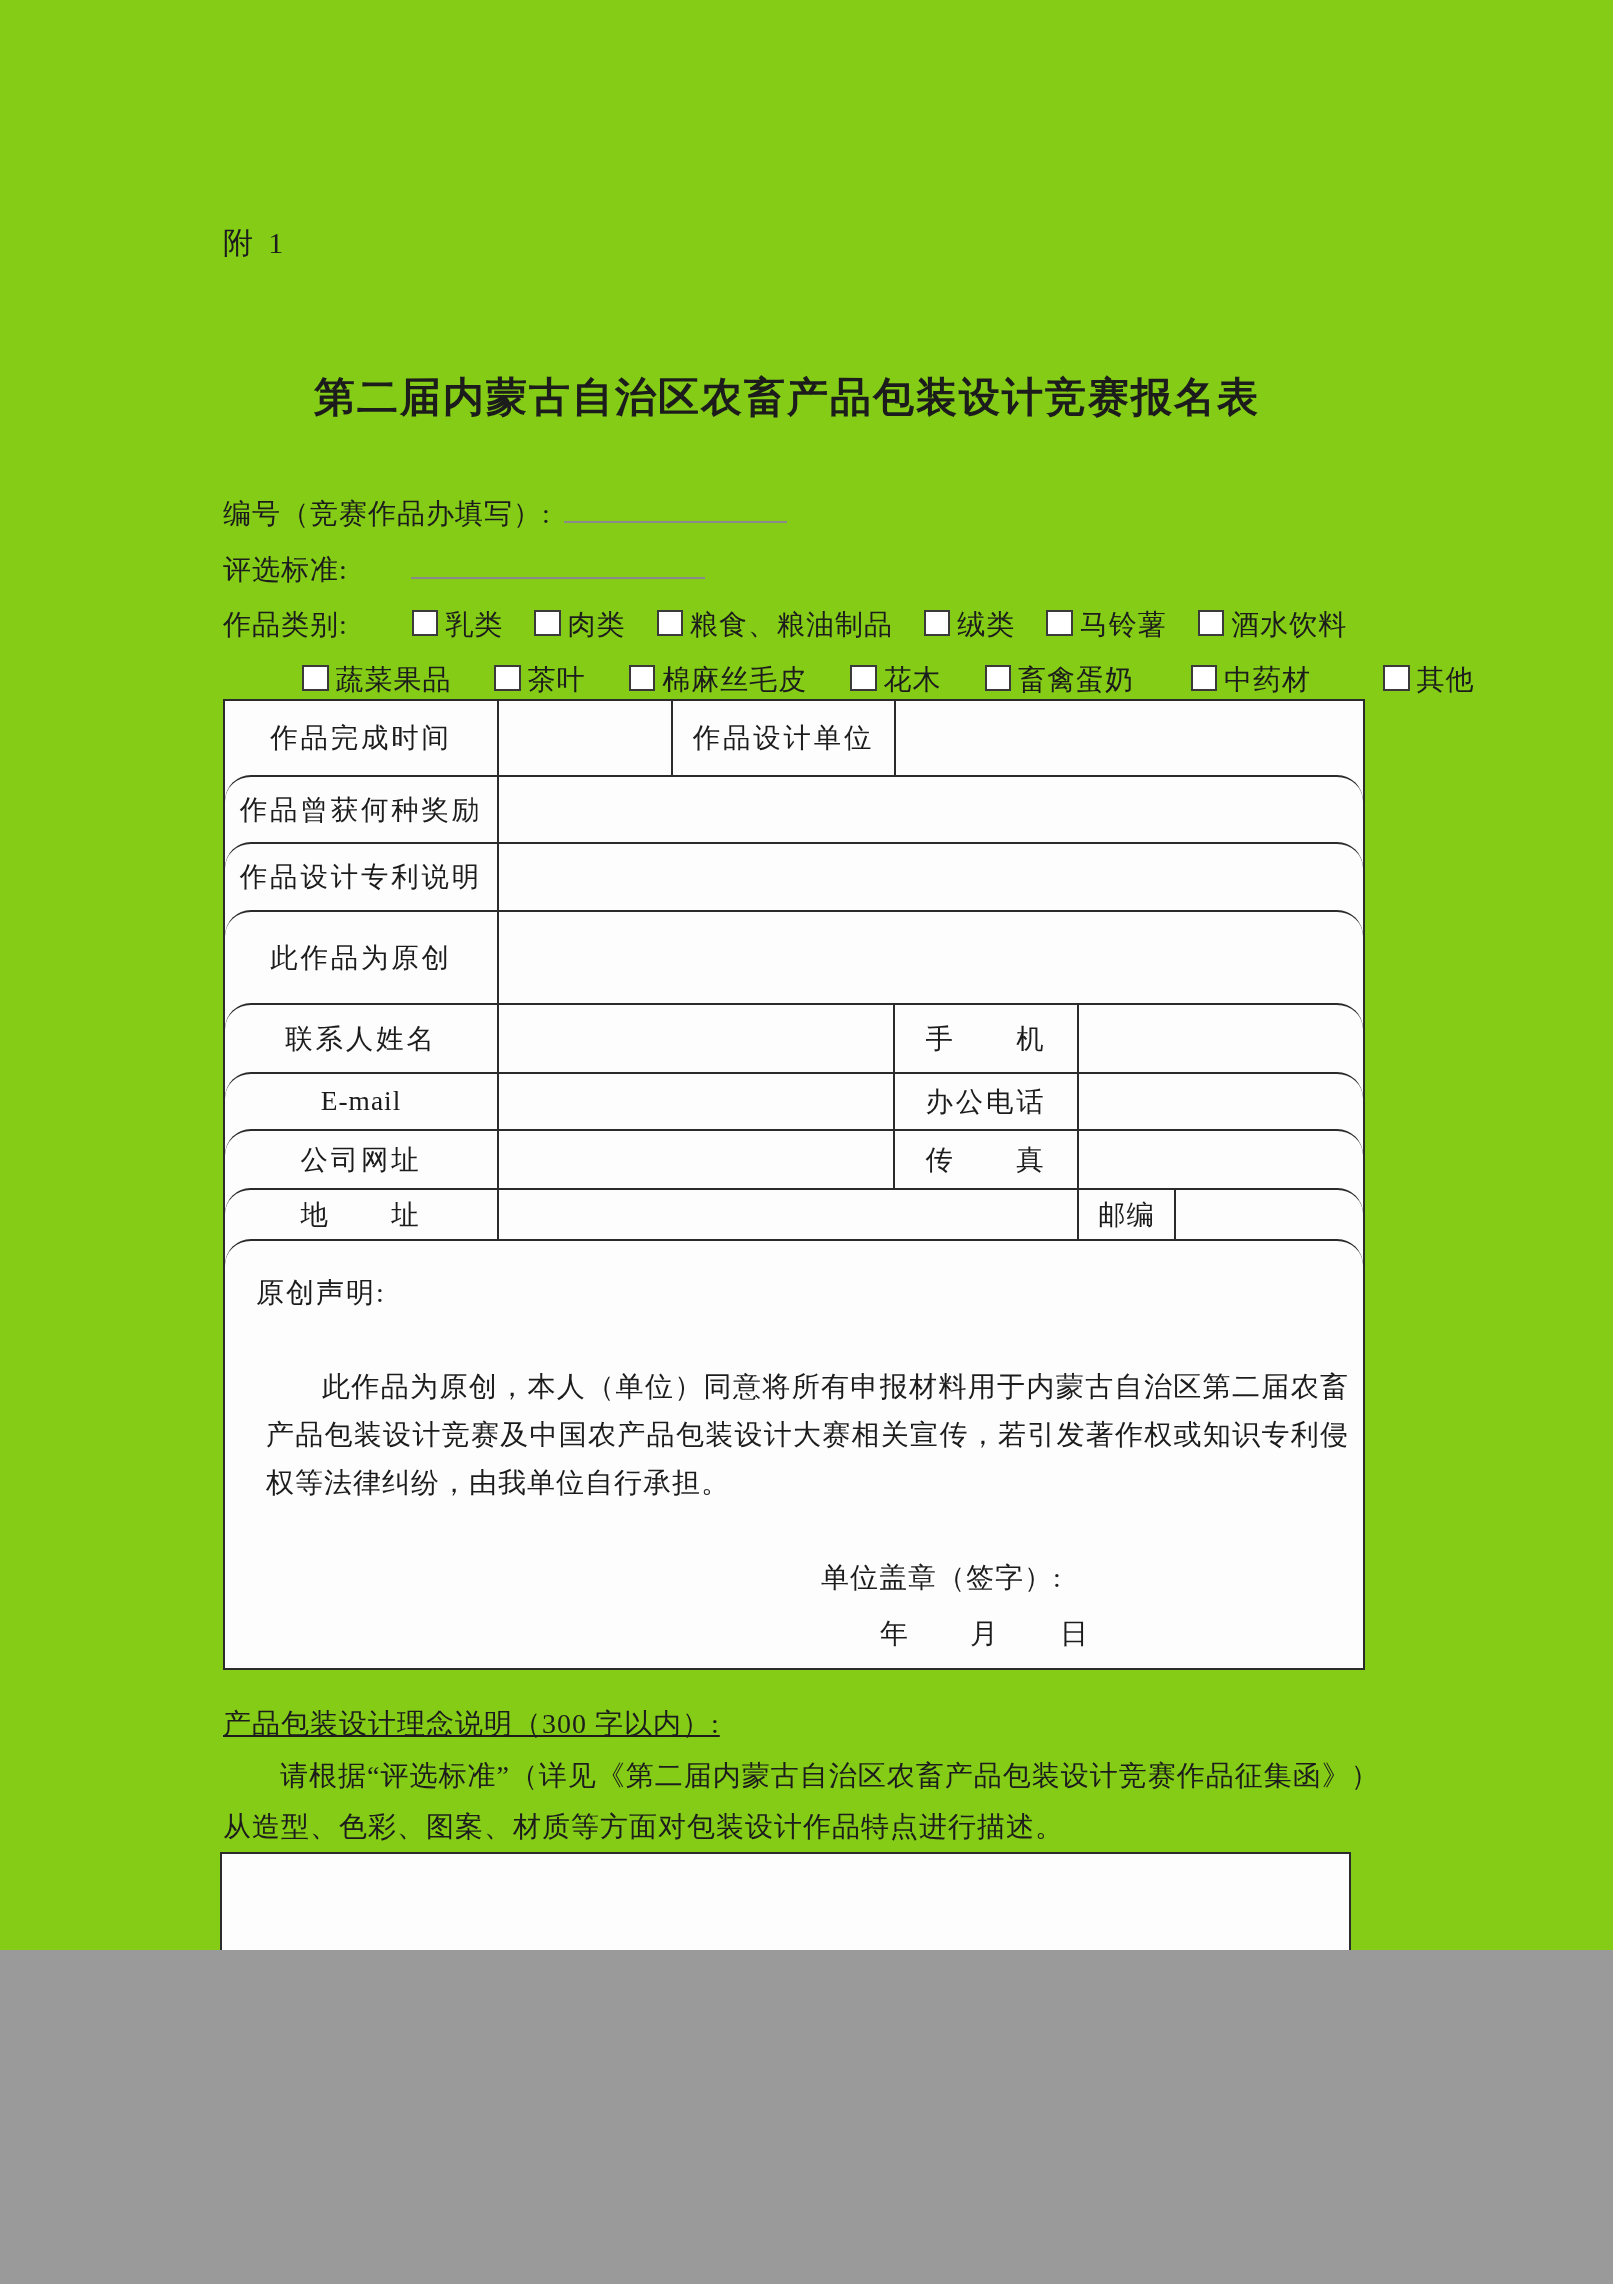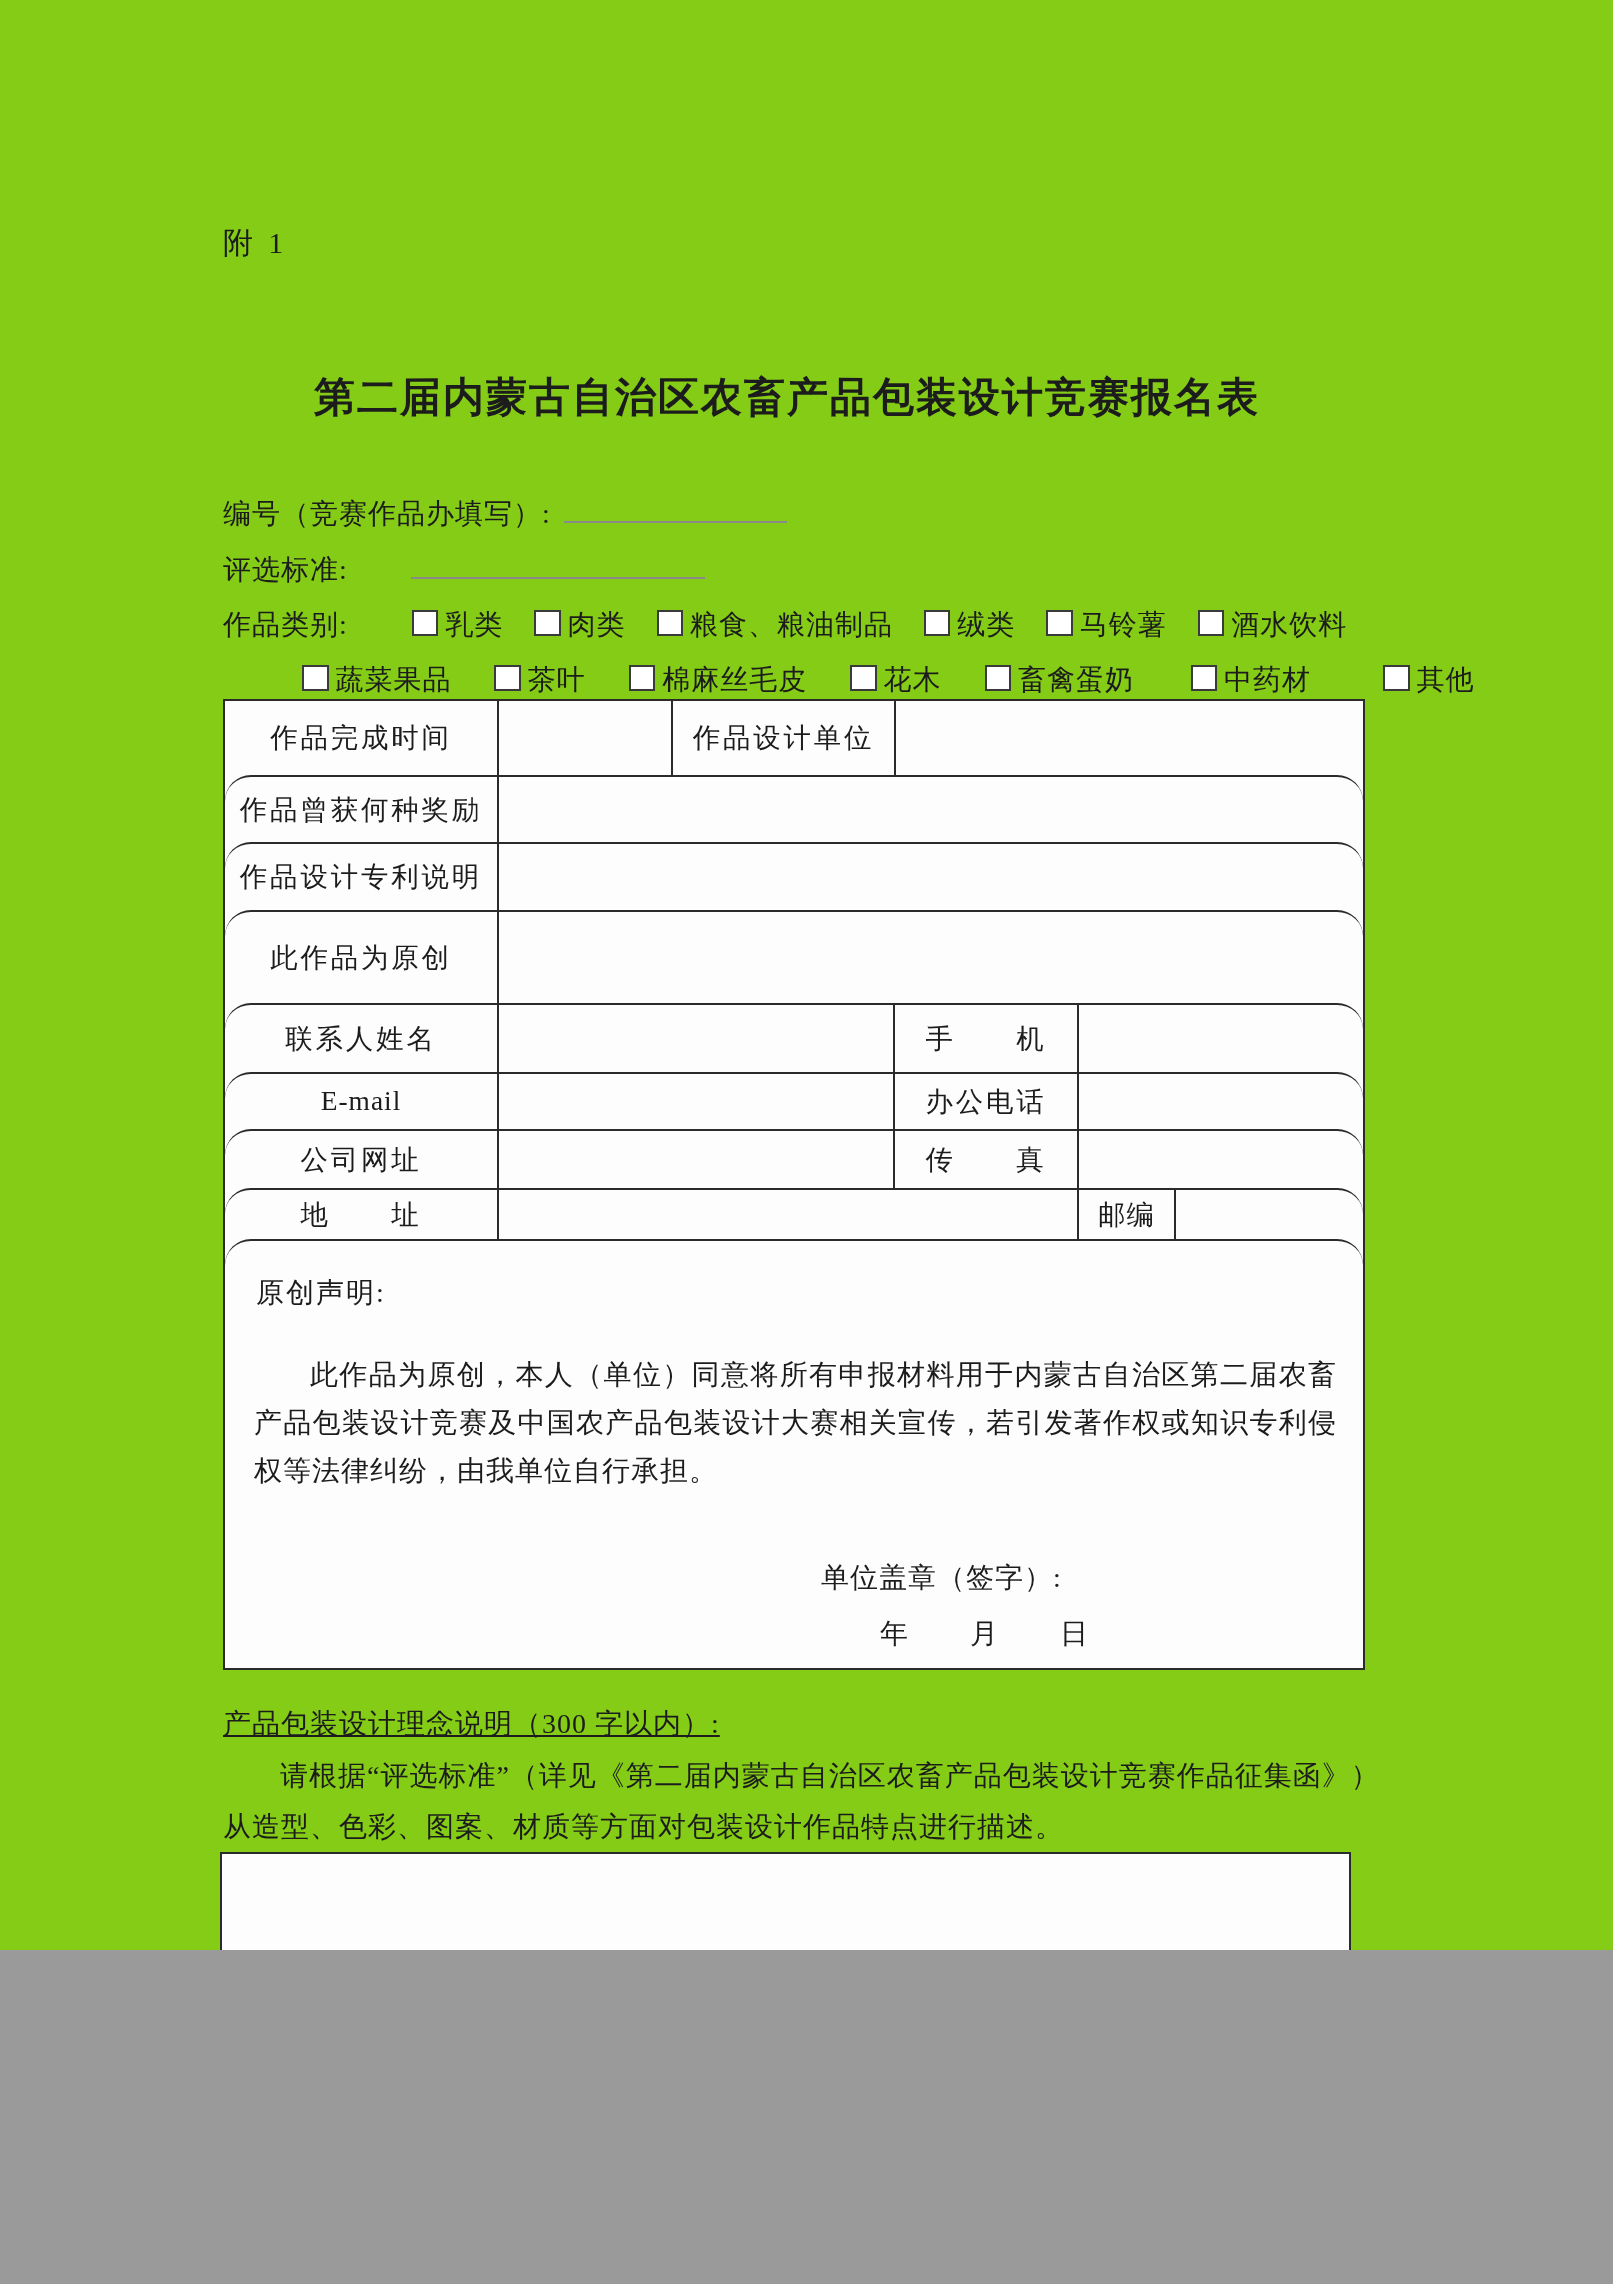--- a/index.html
+++ b/index.html
@@ -59,21 +59,21 @@
   .td + .td{border-left:2px solid #2b2b2b;}
   .td.lbl{letter-spacing:2.9px;text-align:center;}
   .td.grow{flex:1 1 auto;}
   .decl{
     position:relative;display:block;height:427px;
     font-size:28px;
   }
   .decl-head{position:absolute;left:31px;top:33px;letter-spacing:2px;}
   .decl-body{
     position:absolute;left:29px;top:110px;width:1083px;
-    margin:0;line-height:48px;text-indent:2em;text-align:justify;
+    margin:12px;line-height:48px;text-indent:2em;text-align:justify;
     letter-spacing:1px;
   }
   .decl-seal{position:absolute;left:596px;top:318px;letter-spacing:1px;}
   .decl-date{position:absolute;left:655px;top:374px;letter-spacing:2px;}
   
   .concept-head{position:absolute;left:223px;top:1705px;font-size:28px;letter-spacing:1px;text-decoration:underline;}
   .concept-l1{position:absolute;left:280px;top:1757px;font-size:28px;letter-spacing:1px;white-space:nowrap;}
   .concept-l2{position:absolute;left:223px;top:1808px;font-size:28px;letter-spacing:1px;white-space:nowrap;}
   .concept-box{
     position:absolute;left:220px;top:1852px;width:1131px;height:308px;

